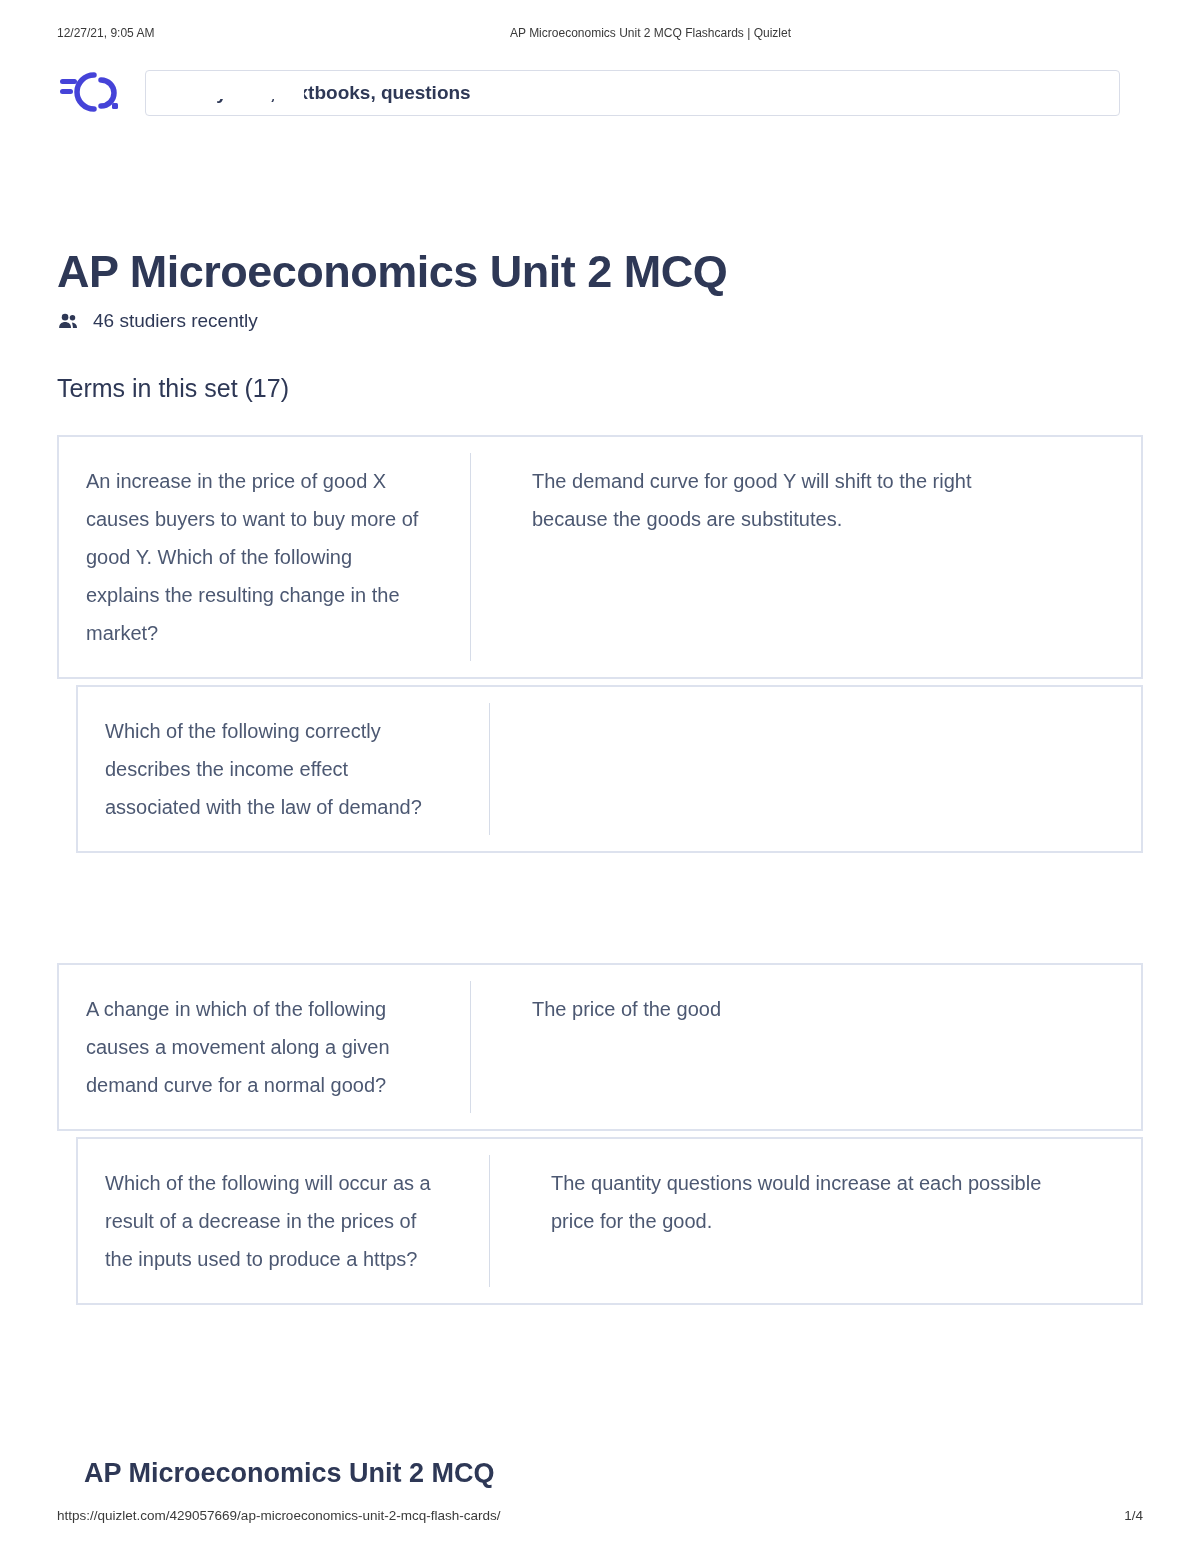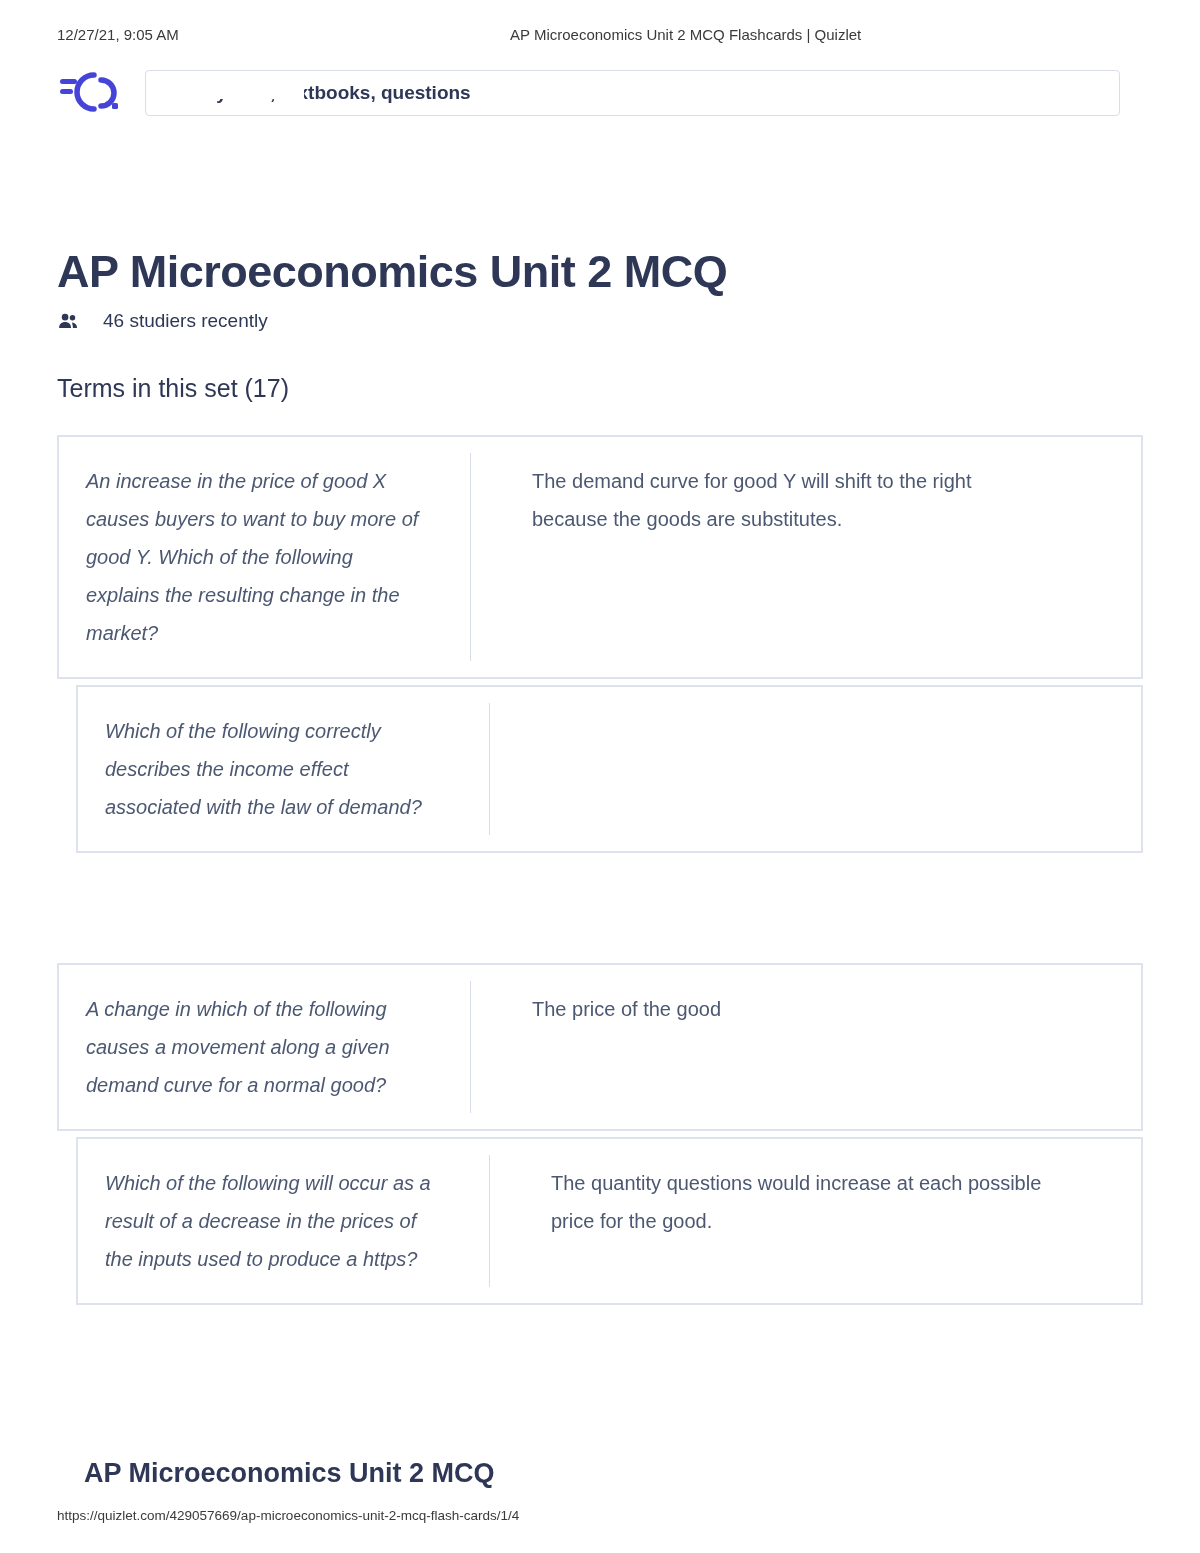--- a/index.html
+++ b/index.html
@@ -9,26 +9,26 @@
     font-family: "Liberation Sans", sans-serif;
     color: #2e3856;
     position: relative;
     overflow: hidden;
   }
   .page { position: relative; width: 1200px; height: 1553px; background: #fff; }
 
   
   .print-header {
     position: absolute; top: 26px; left: 57px; right: 57px;
-    font-size: 15px; color: #3a3a3a;
+    font-size: 12px; color: #3a3a3a;
   }
   .ph-title { position: absolute; left: 453px; top: 0; white-space: nowrap; }
   .print-footer {
     position: absolute; top: 1508px; left: 57px; right: 57px;
-    display: flex; justify-content: flex-start;
+    display: flex; justify-content: space-between;
     font-size: 13.5px; color: #3a3a3a;
   }
 
   
   .logo { position: absolute; top: 72px; left: 60px; width: 76px; height: 42px; }
   .logo svg { display: block; }
   .search-bar {
     position: absolute; top: 70px; left: 145px; width: 975px; height: 46px;
     border: 1px solid #d9dde8; border-radius: 4px; background: #fff;
   }
@@ -43,21 +43,21 @@
     background: #ffffff; pointer-events: none;
   }
 
   
   .set-title {
     position: absolute; top: 246px; left: 57px;
     font-size: 45px; font-weight: 800; letter-spacing: -0.5px; color: #2e3856;
   }
   .studiers {
     position: absolute; top: 310px; left: 57px;
-    display: flex; align-items: center; gap: 24px;
+    display: flex; align-items: center; gap: 14px;
     font-size: 19px; color: #2e3856;
   }
   .studiers svg { display: block; fill: #2e3856; }
   .terms-heading {
     position: absolute; top: 374px; left: 57px;
     font-size: 25px; font-weight: 400; color: #2e3856;
   }
 
   
   .cards-group { position: absolute; left: 57px; width: 1086px; }
@@ -70,21 +70,21 @@
   }
   .card + .card { margin-top: 6px; margin-left: 19px; }
   .card .divider {
     position: absolute; left: 411px; top: 16px; bottom: 16px;
     width: 1px; background: #d6dce8;
   }
   .term, .definition {
     font-size: 20px; line-height: 38px; color: #4c5872;
   }
   .term { padding: 25px 20px 25px 27px; }
-  .term .inner { max-width: 334px; font-style: italic; }
+  .term .inner { max-width: 334px; }
   .definition { padding: 25px 40px 25px 62px; }
   .definition .inner { max-width: 520px; }
 
   
   .bottom-title {
     position: absolute; top: 1458px; left: 84px;
     font-size: 27px; font-weight: 800; color: #2e3856;
   }
 </style>
 </head>

